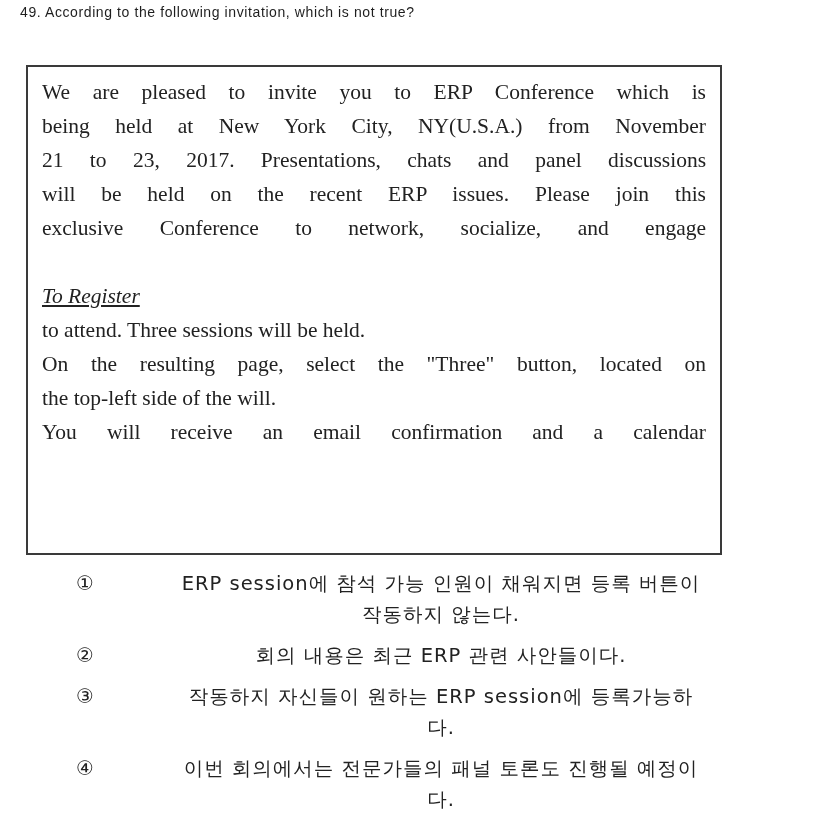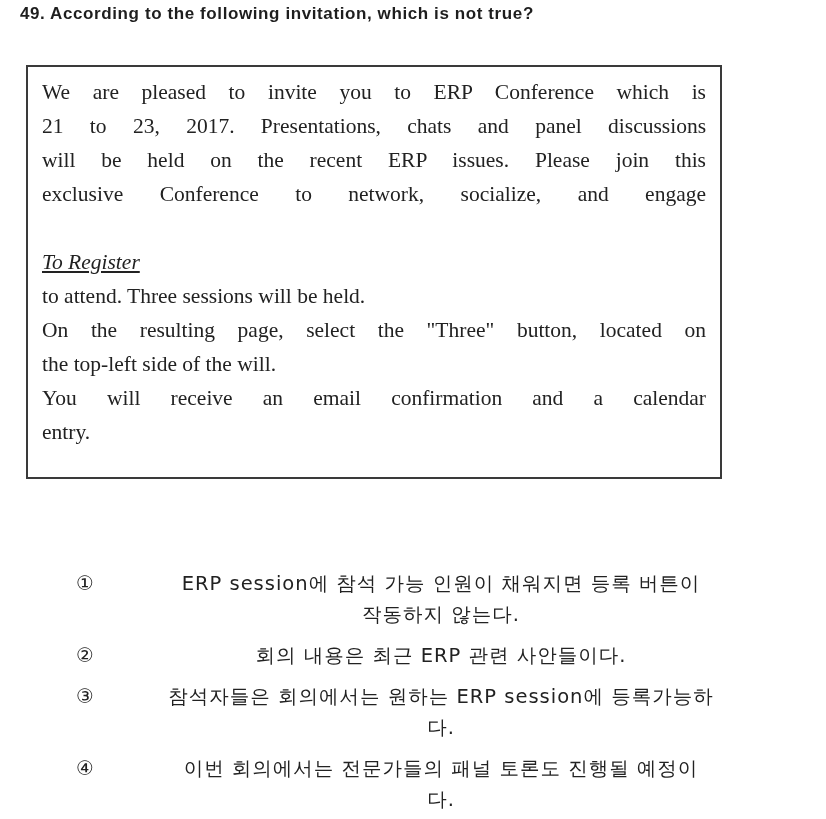--- a/index.html
+++ b/index.html
@@ -12,33 +12,33 @@
     }
     body {
       position: relative;
       color: #1a1a1a;
     }
     .question {
       position: absolute;
       left: 20px;
       top: 4px;
       font-family: "Liberation Sans", "DejaVu Sans", sans-serif;
-      font-size: 17px;
+      font-size: 14px;
       letter-spacing: 0.6px;
       color: #1e1e1e;
       white-space: nowrap;
       margin: 0;
-      font-weight: bold;
+      font-weight: normal;
     }
     .passage-box {
       position: absolute;
       left: 26px;
       top: 65px;
       width: 696px;
-      height: 414px;
+      height: 490px;
       box-sizing: border-box;
       border: 2px solid #3a3a3a;
       padding: 8px 14px 14px 14px;
       font-family: "Liberation Serif", "DejaVu Serif", serif;
       font-size: 21.5px;
       line-height: 34px;
       color: #222;
     }
     .para {
       margin: 0;
@@ -92,53 +92,53 @@
     }
   </style>
 </head>
 <body>
 
 <h1 class="question">49. According to the following invitation, which is not true?</h1>
 
 <div class="passage-box">
   <div class="para">
     <span class="line">We are pleased to invite you to ERP Conference which is</span>
+    <span class="line">being held at New York City, NY(U.S.A.) from November</span>
     <span class="line">21 to 23, 2017.  Presentations, chats and panel discussions</span>
     <span class="line">will be held on the recent ERP issues. Please join this</span>
     <span class="line">exclusive Conference to network, socialize, and engage</span>
   </div>
   <div class="blank"></div>
   <span class="subhead">To Register</span>
   <div class="para">
     <span class="line last">to attend. Three sessions will be held.</span>
     <span class="line">On the resulting page, select the "Three" button, located on</span>
     <span class="line last">the top-left side of the will.</span>
     <span class="line">You will receive an email confirmation and a calendar</span>
-    <span class="line last">entry.</span>
   </div>
 </div>
 
 <div class="options">
   <div class="option">
     <span class="option-marker">①</span>
     <span class="option-text">
       <span class="option-line">ERP session에 참석 가능 인원이 채워지면 등록 버튼이</span>
       <span class="option-line">작동하지 않는다.</span>
     </span>
   </div>
   <div class="option">
     <span class="option-marker">②</span>
     <span class="option-text">
       <span class="option-line">회의 내용은 최근 ERP 관련 사안들이다.</span>
     </span>
   </div>
   <div class="option">
     <span class="option-marker">③</span>
     <span class="option-text">
-      <span class="option-line">참석자들은 회의에서는 원하는 ERP session에 등록가능하</span>
+      <span class="option-line">작동하지 자신들이 원하는 ERP session에 등록가능하</span>
       <span class="option-line">다.</span>
     </span>
   </div>
   <div class="option">
     <span class="option-marker">④</span>
     <span class="option-text">
       <span class="option-line">이번 회의에서는 전문가들의 패널 토론도 진행될 예정이</span>
       <span class="option-line">다.</span>
     </span>
   </div>

